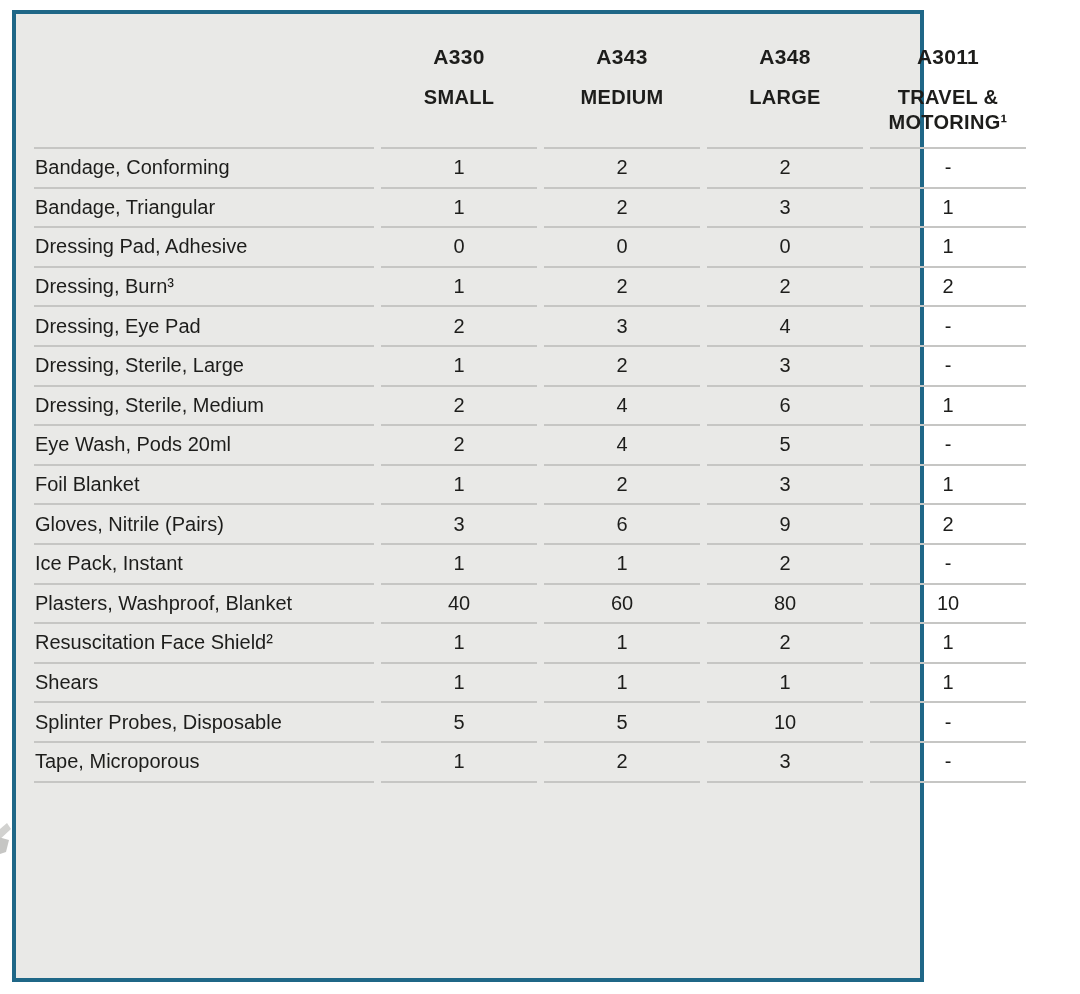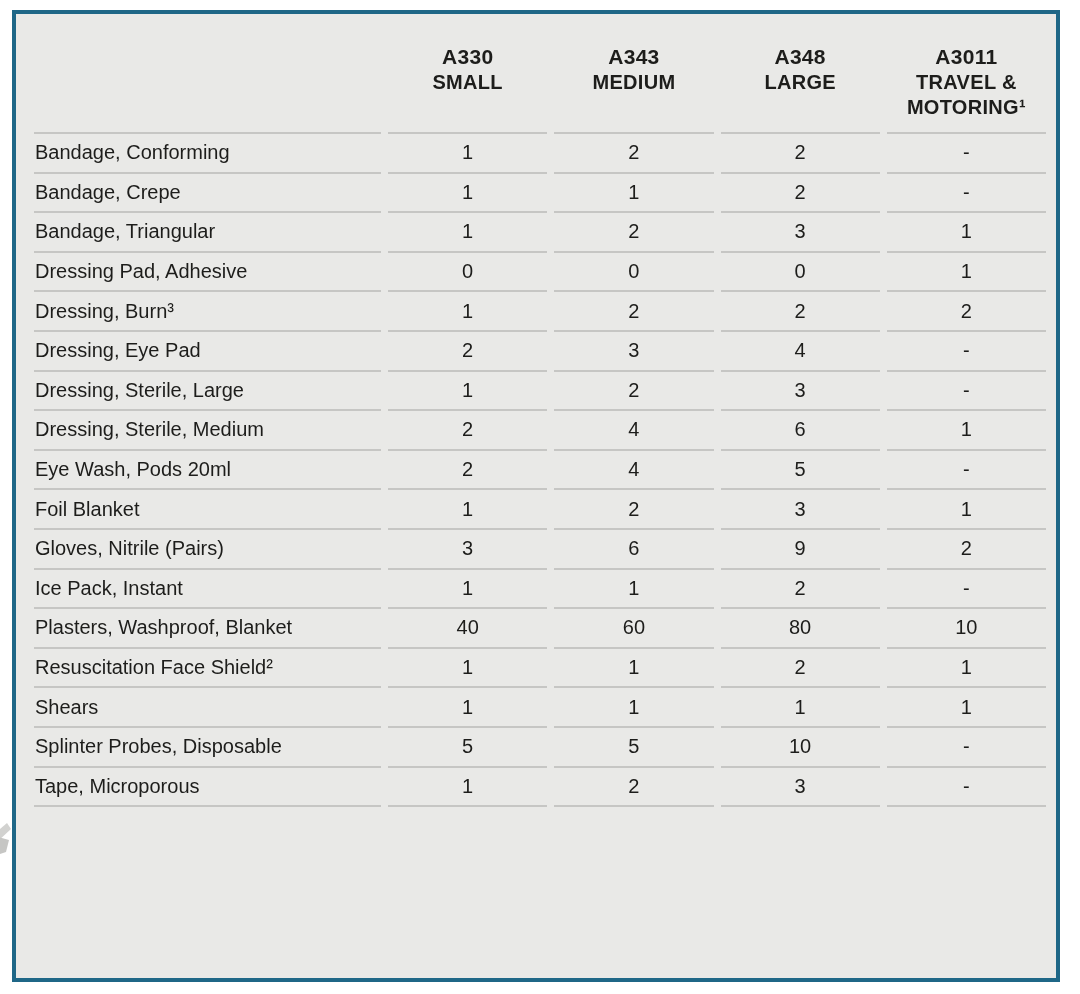--- a/index.html
+++ b/index.html
@@ -8,42 +8,42 @@
   }
   *{box-sizing:border-box;}
   html,body{margin:0;padding:0;}
   body{
     width:1080px;height:994px;position:relative;overflow:hidden;
     background:var(--page-bg);
     font-family:"Liberation Sans","DejaVu Sans",sans-serif;
     color:var(--text);
   }
   .card{
-    position:absolute;left:12px;top:10px;width:1048px;height:972px;
+    position:absolute;left:12px;top:10px;width:912px;height:972px;
     border:4px solid var(--border);
     background:var(--card-bg);
     padding:10px 3px 0 11px;
   }
   table{
     width:100%;
     border-collapse:separate;
     border-spacing:7px 0;
     table-layout:fixed;
   }
   col.c-item{width:340px;}
   col.c-num{width:156px;}
   th,td{border-bottom:2px solid var(--divider);}
   thead th{
     vertical-align:top;text-align:center;
     padding:20px 0 12px;
     font-weight:700;
   }
   thead th.item-col{border-bottom:2px solid var(--divider);}
   .kit-code{font-size:21px;line-height:26px;letter-spacing:.3px;}
-  .kit-size{font-size:20px;line-height:25px;margin-top:0;letter-spacing:.3px;}
+  .kit-size{font-size:20px;line-height:25px;margin-top:15px;letter-spacing:.3px;}
   tbody td{
     height:39.6px;
     font-size:20px;
     padding:0;
   }
   tbody td.item{text-align:left;padding-left:1px;margin-top:44px;}
   tbody td.num{text-align:center;}
   .watermark{
     position:absolute;left:-6px;top:818px;
     pointer-events:none;
@@ -89,27 +89,20 @@
     </thead>
     <tbody>
       <tr>
           <td class="item">Bandage, Conforming</td>
           <td class="num">1</td>
           <td class="num">2</td>
           <td class="num">2</td>
           <td class="num">-</td>
         </tr>
       <tr>
-          <td class="item">Bandage, Crepe</td>
-          <td class="num">1</td>
-          <td class="num">1</td>
-          <td class="num">2</td>
-          <td class="num">-</td>
-        </tr>
-      <tr>
           <td class="item">Bandage, Triangular</td>
           <td class="num">1</td>
           <td class="num">2</td>
           <td class="num">3</td>
           <td class="num">1</td>
         </tr>
       <tr>
           <td class="item">Dressing Pad, Adhesive</td>
           <td class="num">0</td>
           <td class="num">0</td>

